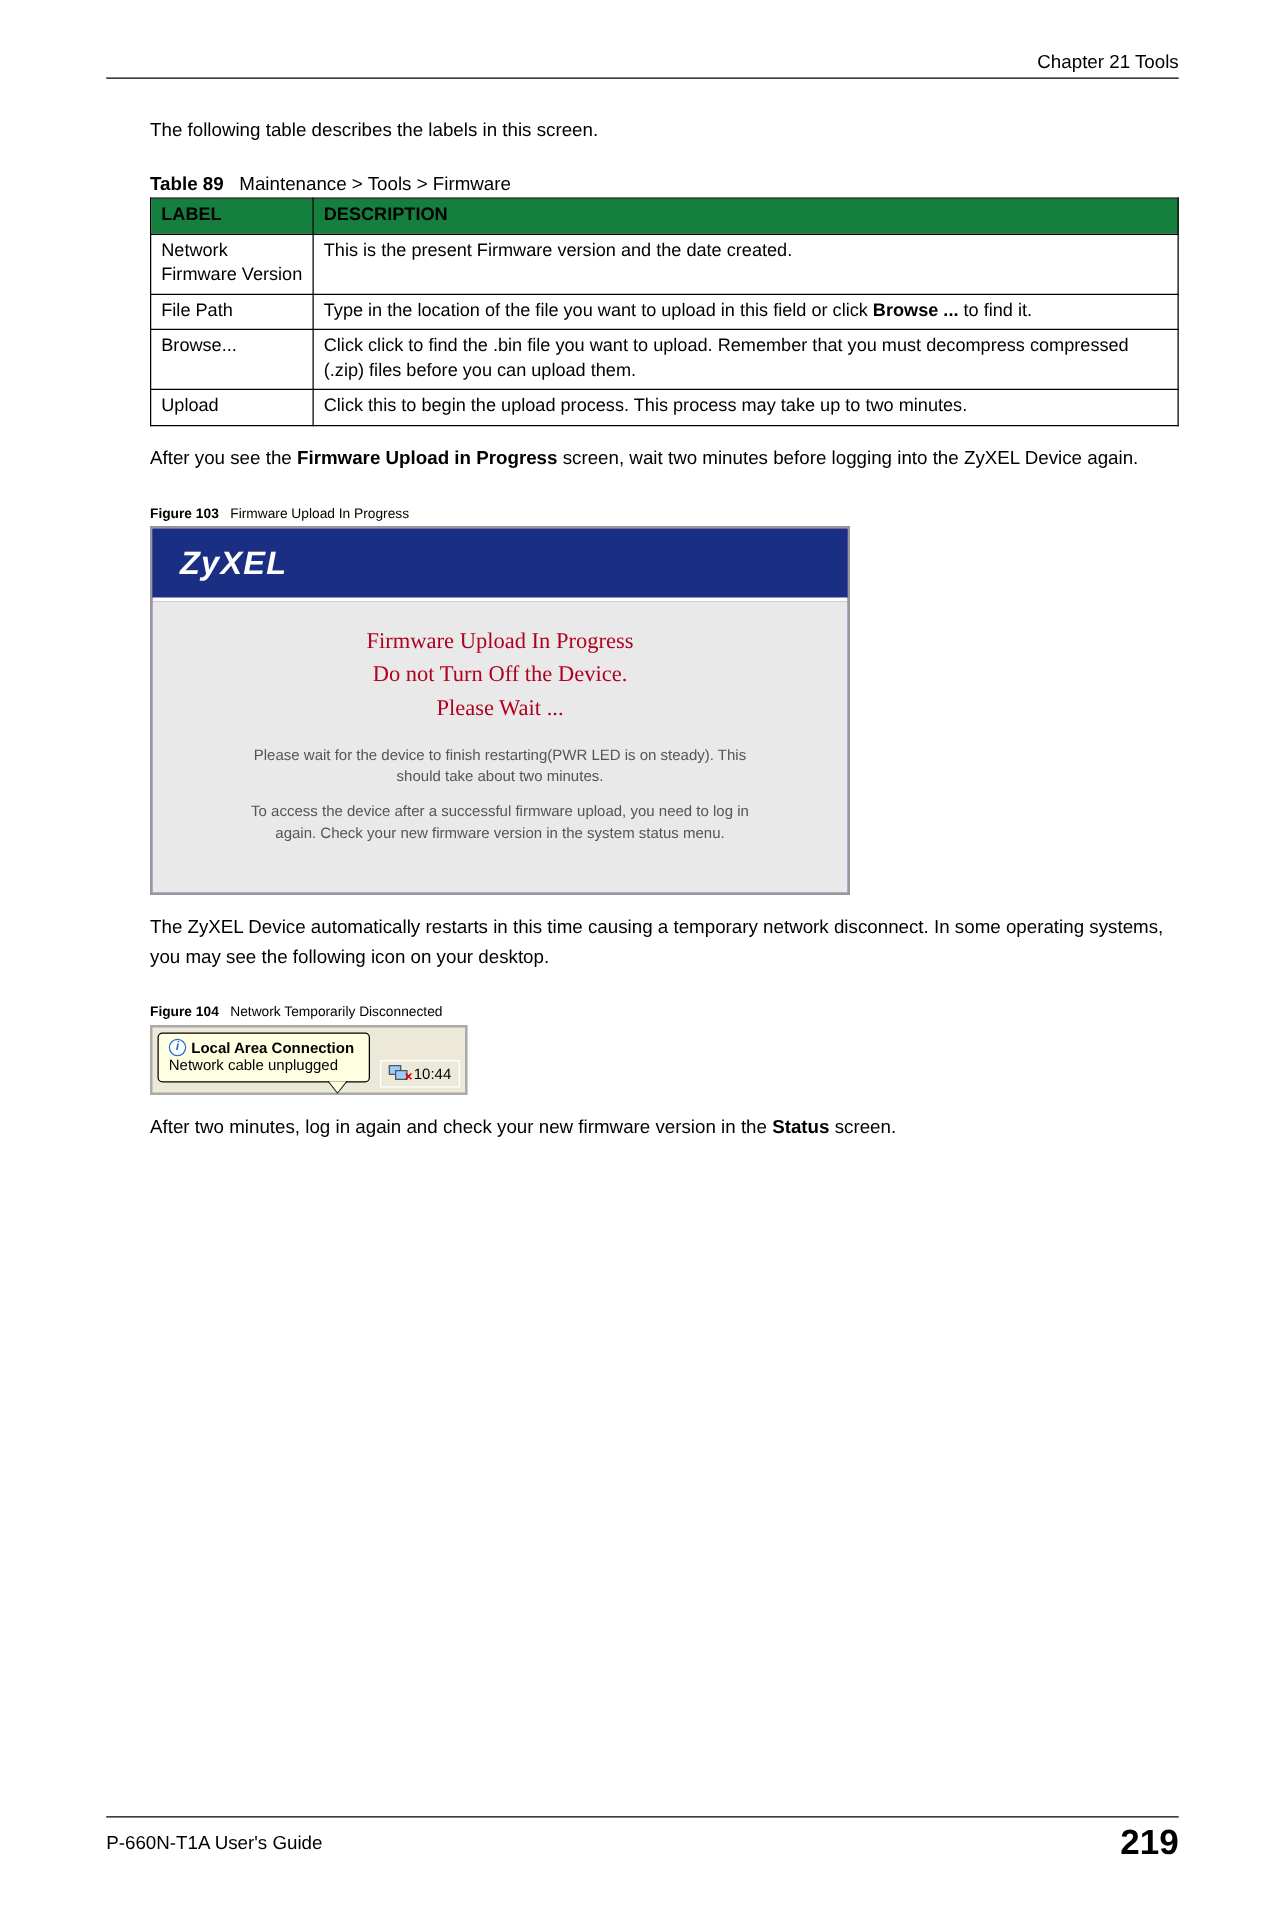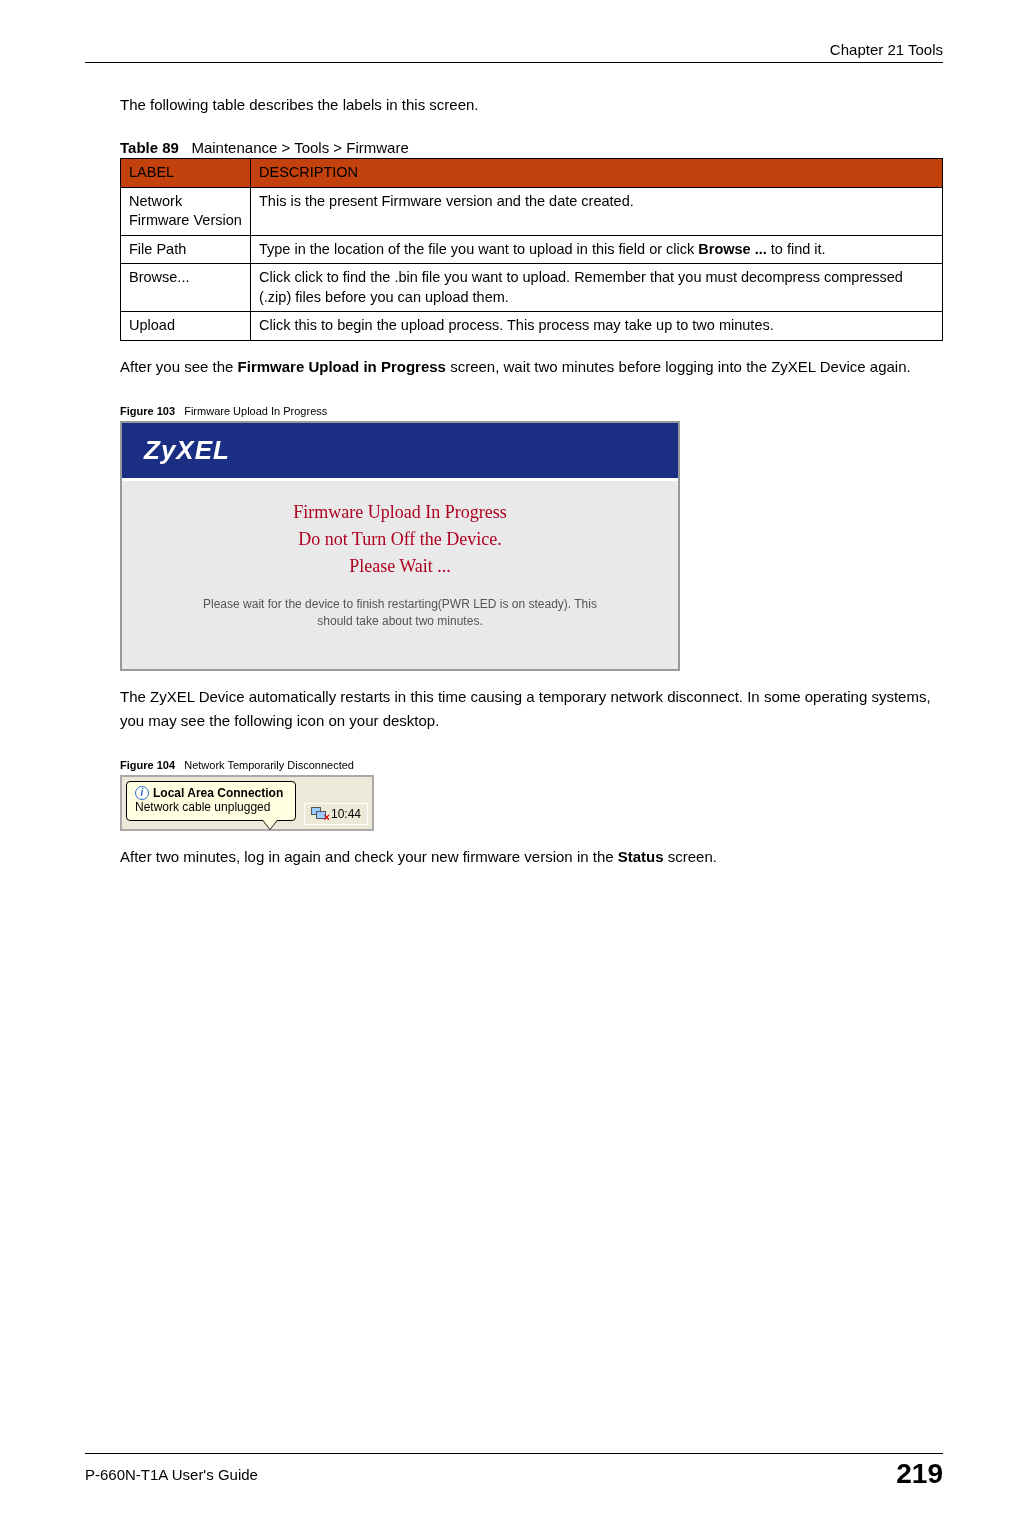--- a/index.html
+++ b/index.html
@@ -46,22 +46,22 @@
     font-size: 14.5px;
   }
   table.desc-table th, table.desc-table td {
     border: 1px solid #000;
     padding: 4px 8px;
     text-align: left;
     vertical-align: top;
     line-height: 1.35;
   }
   table.desc-table th {
-    background: #c2410c;
-    font-weight: normal;
+    background: #15803d;
+    font-weight: bold;
   }
   .col-label { width: 130px; }
   .fig-caption {
     margin-top: 26px;
     margin-bottom: 4px;
     font-size: 11px;
   }
   .fig-caption b { font-weight: bold; }
   
   .fig103 {
@@ -277,20 +277,21 @@
       <div class="fig103-banner">
         <span class="zyxel-logo">ZyXEL</span>
       </div>
       <div class="fig103-body">
         <div class="fig103-red">
           <div>Firmware Upload In Progress</div>
           <div>Do not Turn Off the Device.</div>
           <div>Please Wait ...</div>
         </div>
         <div class="fig103-gray">Please wait for the device to finish restarting(PWR LED is on steady). This should take about two minutes.</div>
+        <div class="fig103-gray">To access the device after a successful firmware upload, you need to log in again. Check your new firmware version in the system status menu.</div>
       </div>
     </div>
 
     <p class="para">The ZyXEL Device automatically restarts in this time causing a temporary network disconnect. In some operating systems, you may see the following icon on your desktop.</p>
 
     <div class="fig-caption">
       <b>Figure 104</b>&nbsp;&nbsp;
       <span>Network Temporarily Disconnected</span>
     </div>
 

